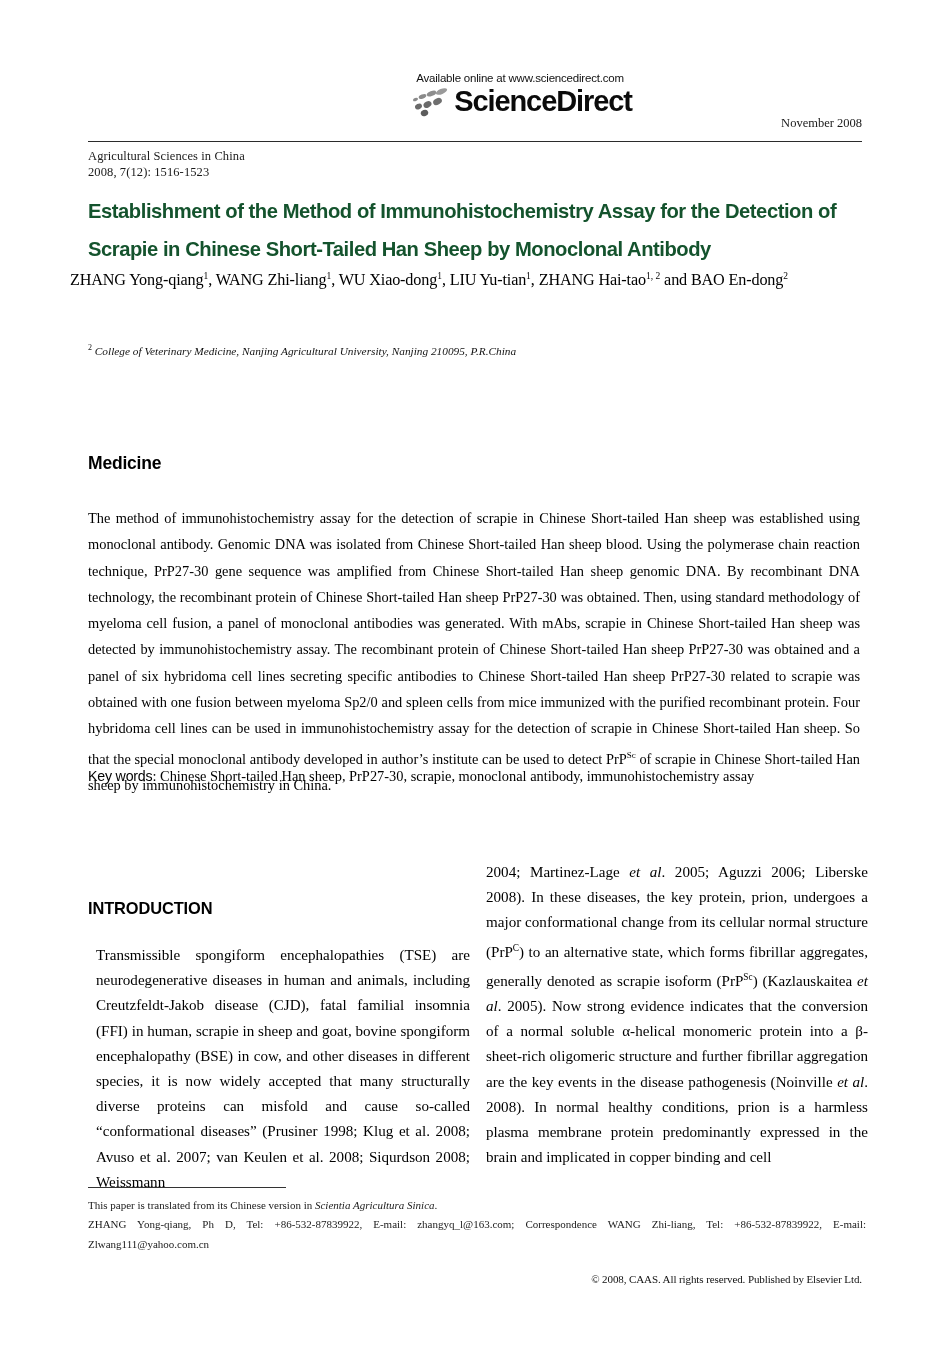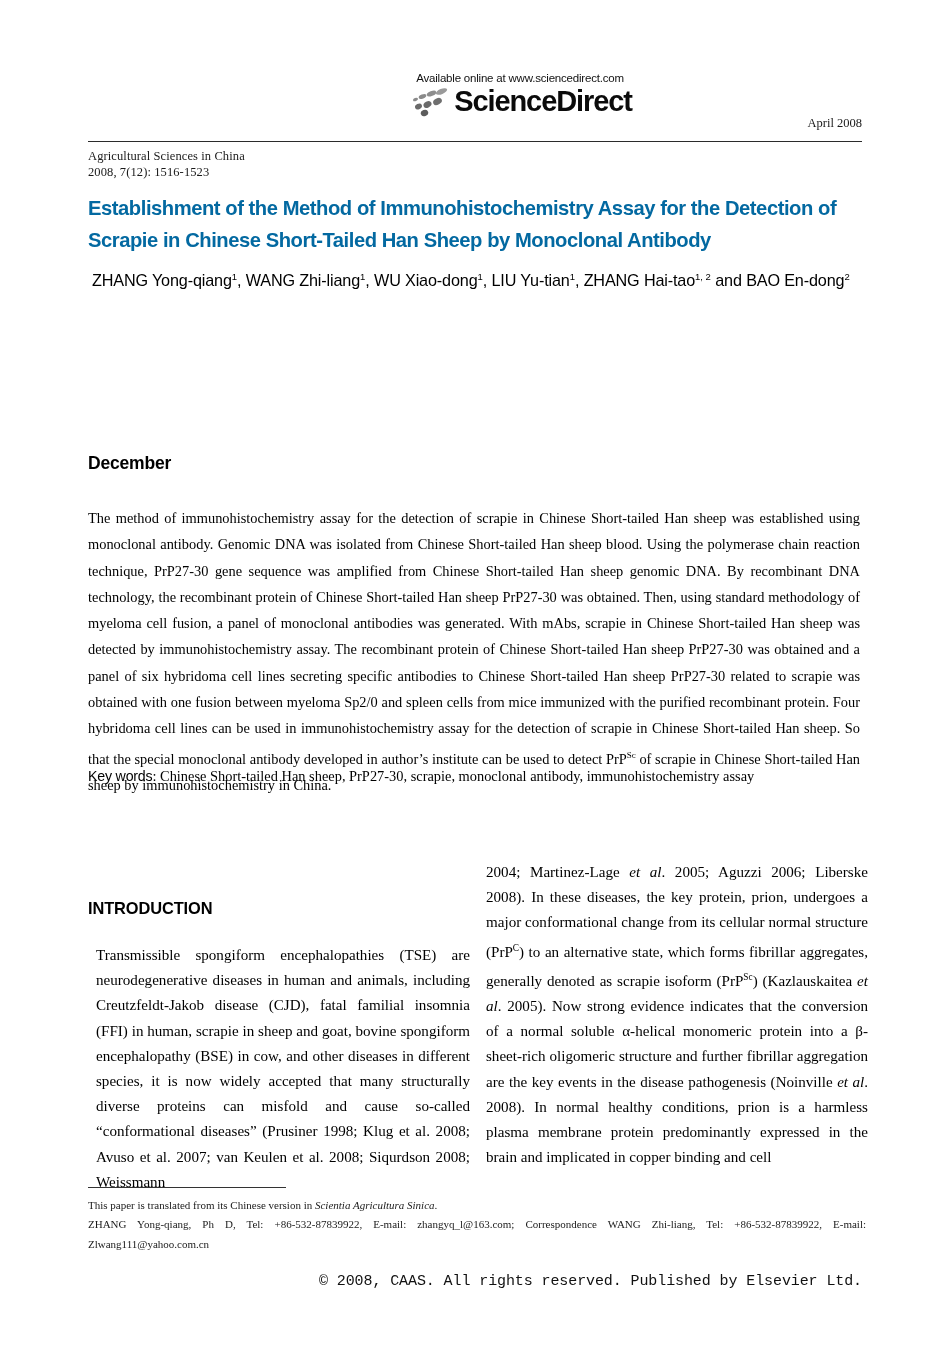--- a/index.html
+++ b/index.html
@@ -89,32 +89,32 @@
   }
 
   
   .title {
     position: absolute;
     left: 88px;
     top: 178px;
     width: 780px;
     font-family: "Liberation Sans", sans-serif;
     font-size: 20.2px;
-    line-height: 32px;
+    line-height: 38px;
     letter-spacing: -0.45px;
-    color: #0369a1;
+    color: #14532d;
   }
 
   
   .authors {
     position: absolute;
-    left: 92px;
+    left: 70px;
     top: 263px;
     width: 778px;
-    font-family: Liberation Sans, sans-serif;
+    font-family: Liberation Serif, serif;
     font-size: 16.2px;
     line-height: 27px;
     letter-spacing: -0.15px;
     color: #000;
   }
   .authors sup { font-size: 9.5px; vertical-align: super; letter-spacing: 0; }
 
   
   .affiliations {
     position: absolute;
@@ -218,22 +218,22 @@
     text-align: justify;
     color: #1a1a1a;
   }
   .footnote .fn-line { display: block; }
 
   
   .copyright {
     position: absolute;
     right: 88px;
     top: 1273px;
-    font-family: Liberation Mono, monospace;
-    font-size: 15px;
+    font-family: Liberation Serif, serif;
+    font-size: 11px;
     letter-spacing: -0.1px;
     color: #111;
   }
 </style>
 </head>
 <body>
 
 <div class="page">
 
   <div class="header">
@@ -255,34 +255,35 @@
             <ellipse cx="29.5" cy="16.5" rx="4.6" ry="3.2" transform="rotate(-28 29.5 16.5)" fill="#6f6f6f"></ellipse>
             <ellipse cx="19.5" cy="19.5" rx="4.2" ry="3.0" transform="rotate(-28 19.5 19.5)" fill="#6a6a6a"></ellipse>
             <ellipse cx="10.5" cy="21.5" rx="3.6" ry="2.7" transform="rotate(-28 10.5 21.5)" fill="#6a6a6a"></ellipse>
             <ellipse cx="16.5" cy="28.0" rx="3.8" ry="3.1" transform="rotate(-20 16.5 28)" fill="#5c5c5c"></ellipse>
           </svg>
         </span>
         <span class="sd-word">ScienceDirect</span>
       </div>
     </div>
 
-    <div class="header-date">April 2008</div>
+    <div class="header-date">November 2008</div>
   </div>
   <div class="header-rule"></div>
 
   <h1 class="title">Establishment of the Method of Immunohistochemistry Assay for the Detection of Scrapie in Chinese Short-Tailed Han Sheep by Monoclonal Antibody</h1>
 
   <div class="authors">
     <span>ZHANG Yong-qiang</span><sup>1</sup>, <span>WANG Zhi-liang</span><sup>1</sup>, <span>WU Xiao-dong</span><sup>1</sup>, <span>LIU Yu-tian</span><sup>1</sup>, <span>ZHANG Hai-tao</span><sup>1, 2</sup> and <span>BAO En-dong</span><sup>2</sup>
   </div>
 
   <div class="affiliations">
-  </div>
-
-  <h2 class="abstract-head">December</h2>
+    <span class="aff-line"><sup>2</sup> <span>College of Veterinary Medicine, Nanjing Agricultural University, Nanjing 210095, P.R.China</span></span>
+  </div>
+
+  <h2 class="abstract-head">Medicine</h2>
   <div class="abstract-body"><span>The method of immunohistochemistry assay for the detection of scrapie in Chinese Short-tailed Han sheep was established using monoclonal antibody.  Genomic DNA was isolated from Chinese Short-tailed Han sheep blood.  Using the polymerase chain reaction technique, PrP27-30 gene sequence was amplified from Chinese Short-tailed Han sheep genomic DNA.  By recombinant DNA technology, the recombinant protein of Chinese Short-tailed Han sheep PrP27-30 was obtained.  Then, using standard methodology of myeloma cell fusion, a panel of monoclonal antibodies was generated.  With mAbs, scrapie in Chinese Short-tailed Han sheep was detected by immunohistochemistry assay.  The recombinant protein of Chinese Short-tailed Han sheep PrP27-30 was obtained and a panel of six hybridoma cell lines secreting specific antibodies to Chinese Short-tailed Han sheep PrP27-30 related to scrapie was obtained with one fusion between myeloma Sp2/0 and spleen cells from mice immunized with the purified recombinant protein.  Four hybridoma cell lines can be used in immunohistochemistry assay for the detection of scrapie in Chinese Short-tailed Han sheep. So that the special monoclonal antibody developed in author’s institute can be used to detect PrP</span><sup>Sc</sup><span> of scrapie in Chinese Short-tailed Han sheep by immunohistochemistry in China.</span></div>
 
   <div class="keywords"><span class="kw-label">Key words</span><span>: </span><span>Chinese Short-tailed Han sheep, PrP27-30, scrapie, monoclonal antibody, immunohistochemistry assay</span></div>
 
   <div class="col col-left">
     <h2 class="section-head">INTRODUCTION</h2>
     <p class="body-par">Transmissible spongiform encephalopathies (TSE) are neurodegenerative diseases in human and animals, including Creutzfeldt-Jakob disease (CJD), fatal familial insomnia (FFI) in human, scrapie in sheep and goat, bovine spongiform encephalopathy (BSE) in cow, and other diseases in different species, it is now widely accepted that many structurally diverse proteins can misfold and cause so-called “conformational diseases” (Prusiner 1998; Klug et al. 2008; Avuso et al. 2007; van Keulen et al. 2008; Siqurdson 2008; Weissmann</p>
   </div>
 
   <div class="col col-right">

